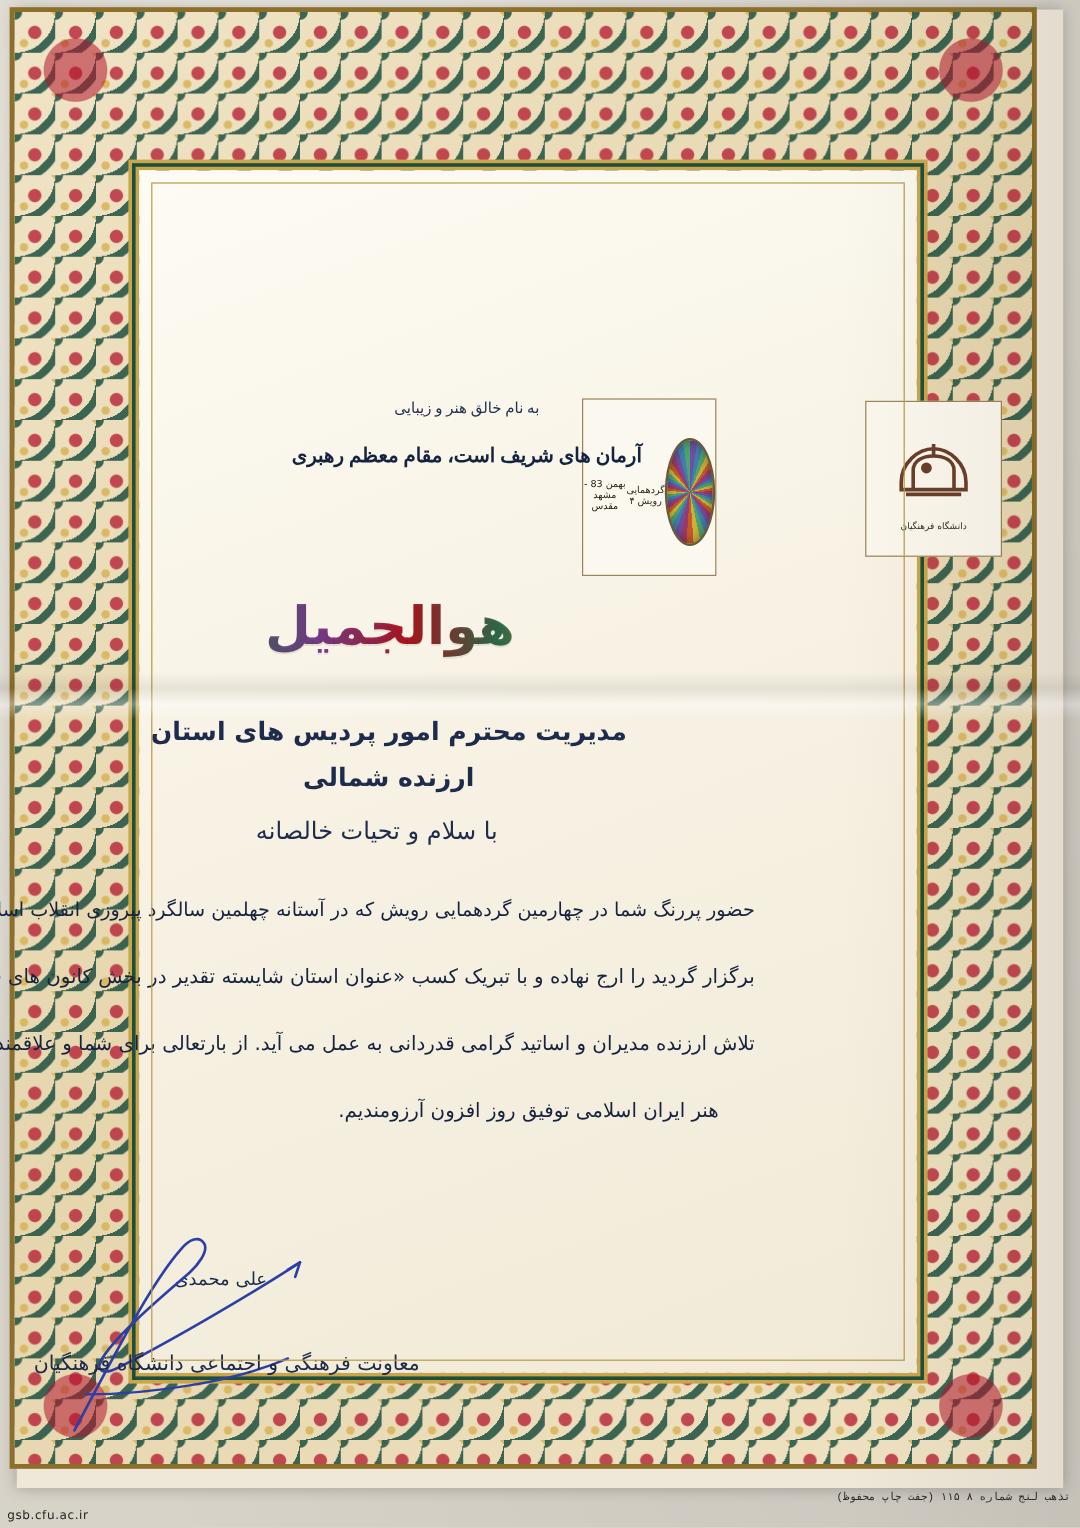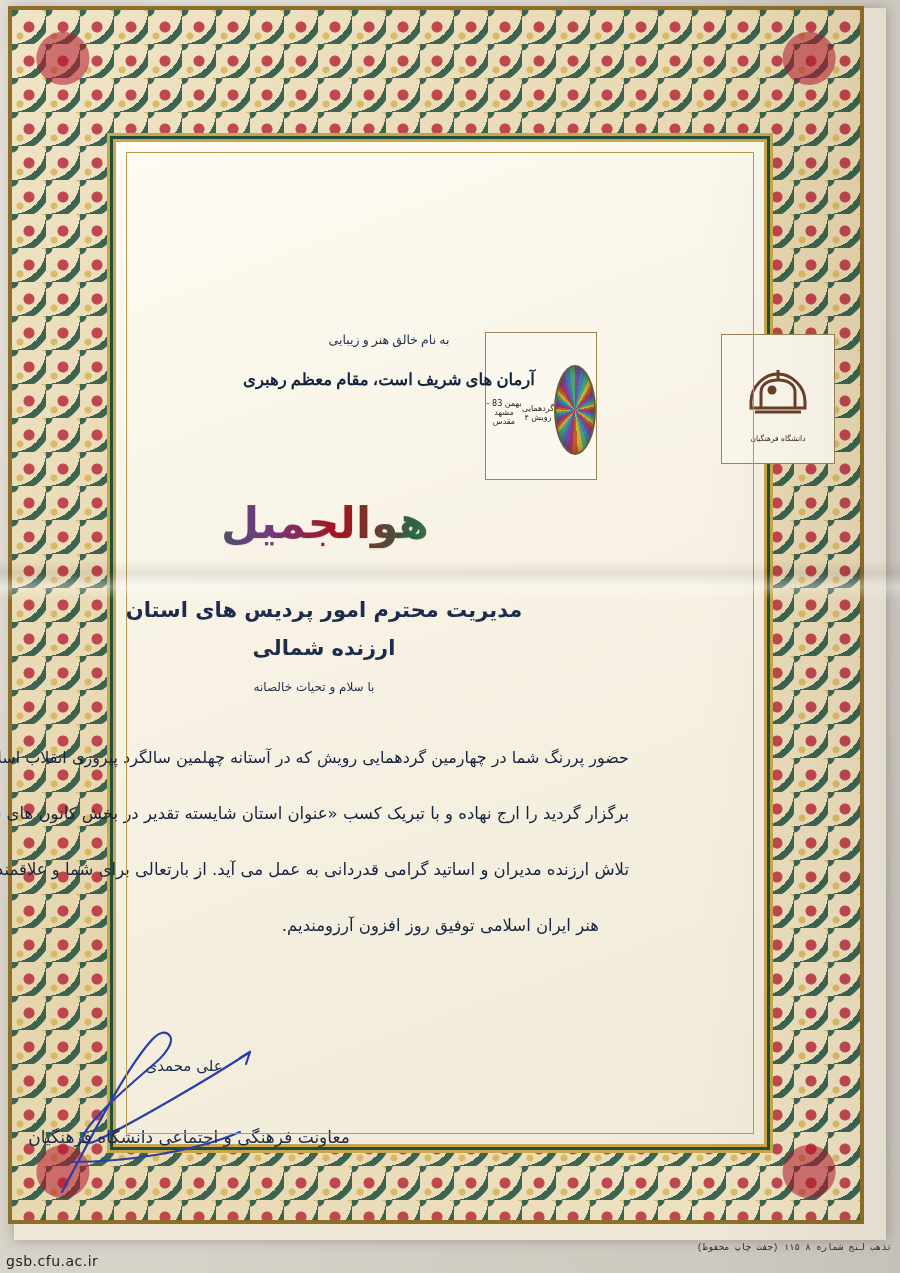--- a/index.html
+++ b/index.html
@@ -134,21 +134,21 @@
     font-family:"DejaVu Sans","Liberation Sans",sans-serif;
   }
 
   
   #addressee{
     position:absolute;right:230px;top:450px;width:420px;
     font-size:21px;font-weight:bold;color:#1d2c4c;text-align:center;line-height:1.8;
   }
   #greet{
     position:absolute;right:300px;top:538px;width:300px;
-    font-size:12px;color:#1d2c4c;text-align:center;
+    font-size:20px;color:#1d2c4c;text-align:center;
   }
 
   
   #body{
     position:absolute;right:135px;top:605px;width:640px;
     color:#16233f;direction:rtl;
   }
   #body .line{
     font-size:16.5px;line-height:1.35;margin-bottom:34px;white-space:nowrap;
     text-align:center;
@@ -166,21 +166,21 @@
     font-size:17px;color:#1b2a4a;text-align:center;
   }
   #sig-draw{
     position:absolute;right:470px;top:870px;width:240px;height:200px;
     pointer-events:none;
   }
 
   
   #url{
     position:absolute;left:6px;bottom:4px;
-    font-size:14px;color:#222;font-family:"DejaVu Sans","Liberation Sans",sans-serif;
+    font-size:10px;color:#222;font-family:"DejaVu Sans","Liberation Sans",sans-serif;
     letter-spacing:0.5px;
   }
   #print-code{
     position:absolute;right:8px;bottom:20px;
     font-size:9px;color:#2a2a2a;direction:rtl;font-family:Liberation Mono, monospace;
   }
 </style>
 </head>
 <body>
 

